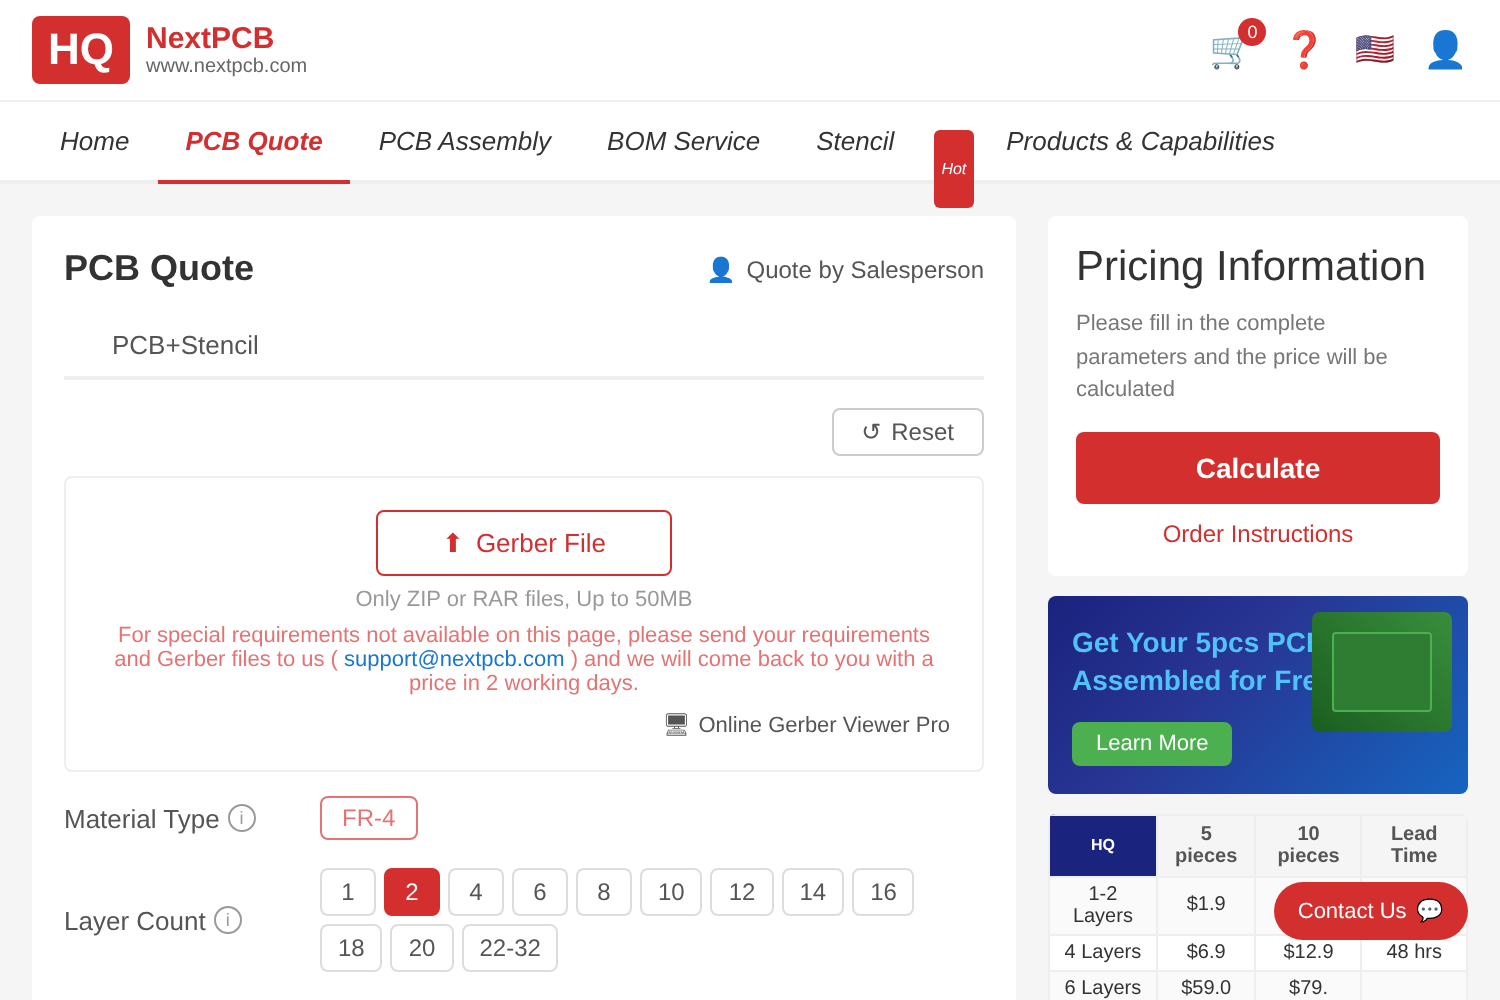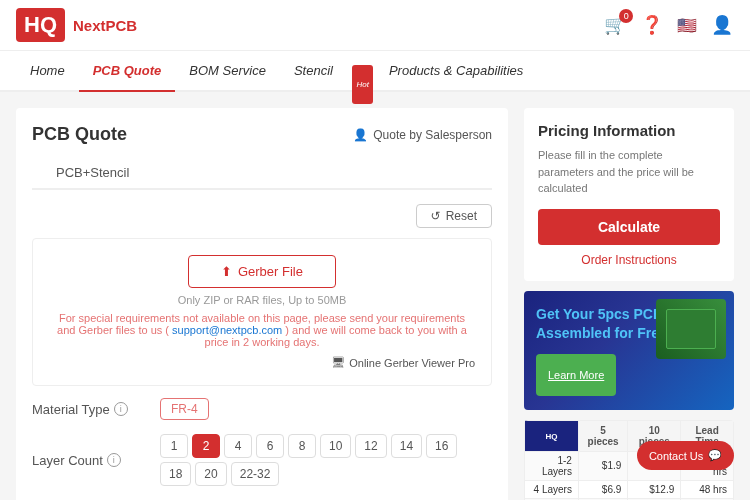--- a/index.html
+++ b/index.html
@@ -60,69 +60,71 @@
     
     .fr4-tag { border: 1px solid #e57373; background: white; padding: 3px 10px; border-radius: 4px; font-size: 12px; color: #e57373; }
 
     
     .layer-btns { display: flex; gap: 4px; flex-wrap: wrap; align-items: center; }
     .layer-btn { border: 1px solid #ddd; background: white; padding: 4px 8px; border-radius: 4px; font-size: 12px; cursor: pointer; color: #555; min-width: 28px; text-align: center; }
     .layer-btn.active { background: #d32f2f; color: white; border-color: #d32f2f; }
 
     
     .pricing-box { background: white; border-radius: 4px; padding: 14px; }
-    .pricing-title { font-size: 15px; font-weight: bold; color: #333; margin-bottom: 8px; }
+    .pricing-title { font-size: 21px; font-weight: normal; color: #333; margin-bottom: 8px; }
     .pricing-desc { font-size: 11px; color: #777; margin-bottom: 12px; line-height: 1.5; }
     .calc-btn { background: #d32f2f; color: white; border: none; width: 100%; padding: 10px; border-radius: 4px; font-size: 14px; cursor: pointer; font-weight: bold; }
     .order-instructions { text-align: center; margin-top: 8px; font-size: 12px; color: #d32f2f; cursor: pointer; }
 
     
     .promo-banner { background: linear-gradient(135deg, #1a237e 0%, #283593 40%, #1565c0 100%); border-radius: 4px; padding: 14px 12px; color: white; display: flex; flex-direction: column; gap: 6px; position: relative; overflow: hidden; min-height: 80px; }
     .promo-title { font-size: 14px; font-weight: bold; line-height: 1.4; }
     .promo-title span { color: #4fc3f7; }
-    .learn-more-btn { background: #4caf50; color: white; border: none; padding: 15px 12px; border-radius: 4px; font-size: 11px; cursor: pointer; align-self: flex-start; margin-top: 4px; text-decoration: underline; }
+    .learn-more-btn { background: #4caf50; color: white; border: none; padding: 5px 12px; border-radius: 4px; font-size: 11px; cursor: pointer; align-self: flex-start; margin-top: 4px; }
     .pcb-deco { position: absolute; right: 8px; top: 8px; width: 70px; height: 60px; background: linear-gradient(45deg, #1b5e20, #388e3c); border-radius: 4px; display: flex; align-items: center; justify-content: center; }
     .pcb-deco-inner { width: 50px; height: 40px; background: #2e7d32; border-radius: 2px; border: 1px solid #4caf50; }
 
     
     .price-table { background: white; border-radius: 4px; overflow: hidden; font-size: 10px; }
     .price-table table { width: 100%; border-collapse: collapse; }
     .price-table thead th { background: #f5f5f5; padding: 4px 6px; text-align: center; border: 1px solid #eee; font-size: 10px; color: #555; }
-    .price-table tbody td { padding: 3px 6px; text-align: right; border: 1px solid #eee; font-size: 10px; color: #333; }
+    .price-table tbody td { padding: 3px 6px; text-align: center; border: 1px solid #eee; font-size: 10px; color: #333; }
     .price-table .logo-cell { background: #1a237e; color: white; text-align: center; padding: 3px; }
     .price-table tr.highlight { background: #fafafa; }
 
     
     .contact-btn { background: #d32f2f; color: white; border: none; padding: 8px 12px; border-radius: 20px; font-size: 11px; cursor: pointer; position: fixed; bottom: 30px; right: 16px; display: flex; align-items: center; gap: 5px; z-index: 100; }
   </style>
 </head>
 <body>
 
 <div class="top-bar">
   <div class="logo-area">
     <div class="logo-box">
       <span class="hq">HQ</span>
     </div>
     <div class="logo-text">
       <span class="brand">NextPCB</span>
+      <span class="logo-url">www.nextpcb.com</span>
     </div>
   </div>
   <div class="top-icons">
     <div class="top-icon">
       🛒<span class="badge">0</span>
     </div>
     <div class="top-icon">❓</div>
     <div class="top-icon flag">🇺🇸</div>
     <div class="top-icon">👤</div>
   </div>
 </div>
 
 <nav class="nav">
   <div class="nav-item">Home</div>
   <div class="nav-item active">PCB Quote</div>
+  <div class="nav-item">PCB Assembly</div>
   <div class="nav-item">BOM Service</div>
   <div class="nav-item">Stencil</div>
   <div class="nav-item" style="position:relative;">
     <span class="nav-badge">Hot</span>
   </div>
   <div class="nav-item">Products &amp; Capabilities</div>
 
 </nav>
 
 <div class="page-content">

